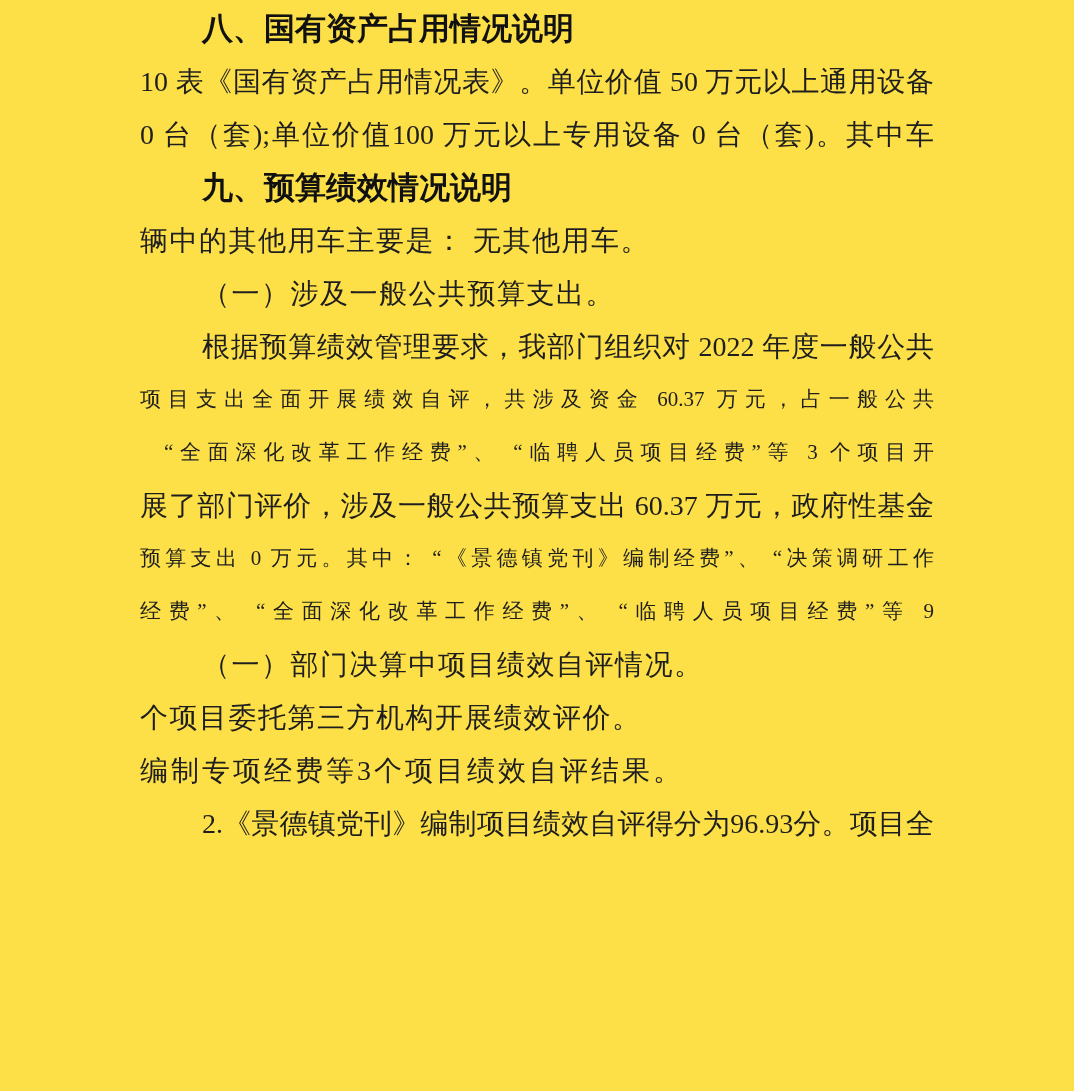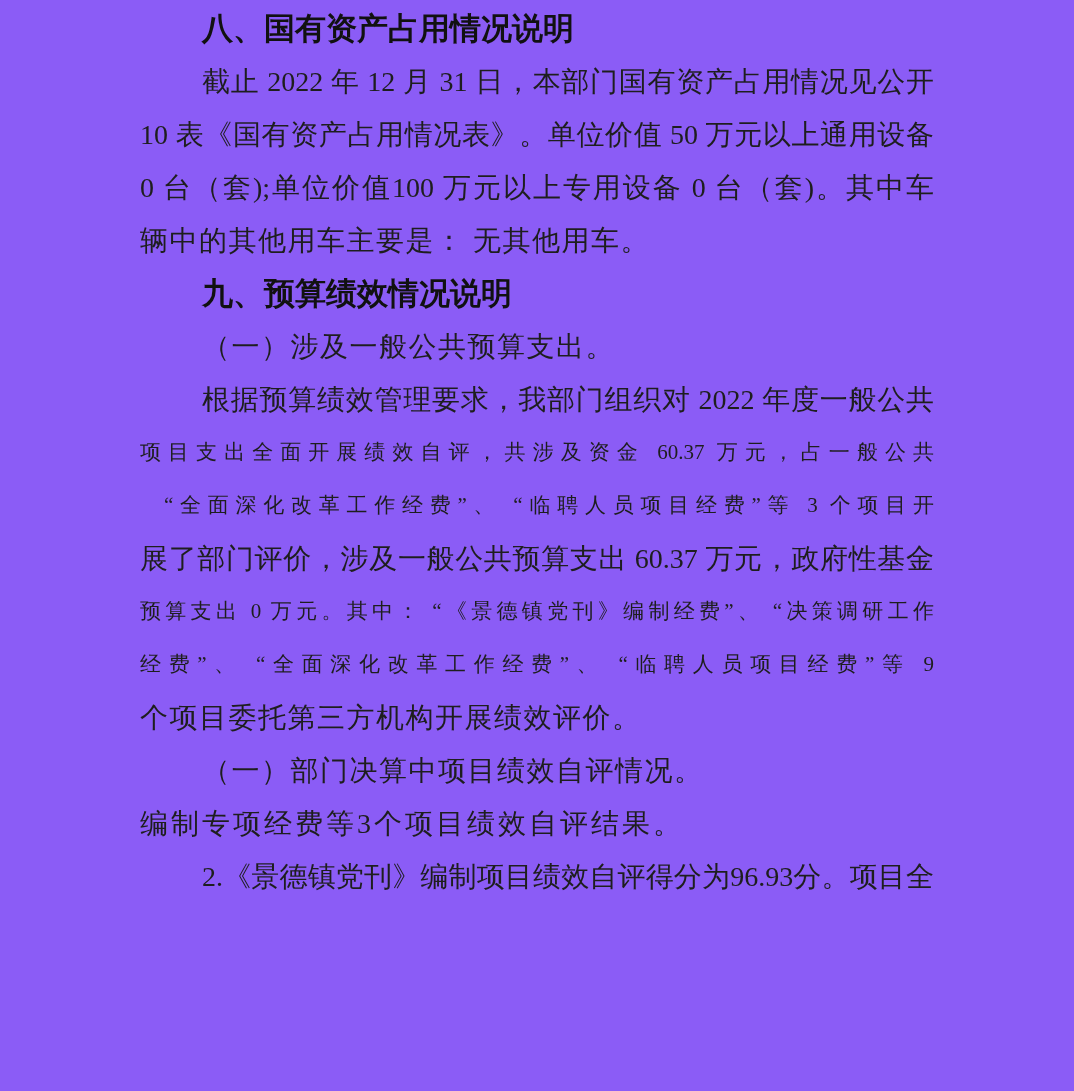--- a/index.html
+++ b/index.html
@@ -4,21 +4,21 @@
 <style>
   html, body {
     margin: 0;
     padding: 0;
     background: #ffffff;
   }
   .page {
     position: relative;
     width: 1074px;
     height: 1091px;
-    background: #8b5cf6;
+    background: #fde047;
     overflow: hidden;
     font-family: "Liberation Serif", "DejaVu Serif", serif;
     color: #1e1e1e;
   }
   .doc {
     padding: 2px 140px 0 140px;
   }
   .line {
     display: block;
     height: 53px;
@@ -53,30 +53,29 @@
   
   .i2 { padding-left: 62px; }
   .i075 { padding-left: 24px; }
 </style>
 </head>
 <body>
 
 <div class="page">
   <main class="doc" id="doc-body">
       <div class="line h i2">八、国有资产占用情况说明</div>
-      <div class="line j i2">截止 2022 年 12 月 31 日，本部门国有资产占用情况见公开</div>
       <div class="line j">10 表《国有资产占用情况表》。单位价值 50 万元以上通用设备</div>
       <div class="line j">0 台（套);单位价值100 万元以上专用设备 0 台（套)。其中车</div>
+      <div class="line h i2">九、预算绩效情况说明</div>
       <div class="line sp2">辆中的其他用车主要是： 无其他用车。</div>
-      <div class="line h i2">九、预算绩效情况说明</div>
       <div class="line i2 sp2">（一）涉及一般公共预算支出。</div>
       <div class="line j i2">根据预算绩效管理要求，我部门组织对 2022 年度一般公共预算</div>
       <div class="line s j">项目支出全面开展绩效自评，共涉及资金 60.37 万元，占一般公共</div>
       <div class="line s j i075">“全面深化改革工作经费”、 “临聘人员项目经费”等 3 个项目开</div>
       <div class="line j">展了部门评价，涉及一般公共预算支出 60.37 万元，政府性基金</div>
       <div class="line s j">预算支出 0 万元。其中： “《景德镇党刊》编制经费”、 “决策调研工作</div>
       <div class="line s j">经费”、 “全面深化改革工作经费”、 “临聘人员项目经费”等 9</div>
+      <div class="line i2 sp2">（一）部门决算中项目绩效自评情况。</div>
       <div class="line sp2">个项目委托第三方机构开展绩效评价。</div>
-      <div class="line i2 sp2">（一）部门决算中项目绩效自评情况。</div>
       <div class="line sp">编制专项经费等3个项目绩效自评结果。</div>
       <div class="line j i2">2.《景德镇党刊》编制项目绩效自评得分为96.93分。项目全</div>
     </main>
 </div>
 
 </body></html>

